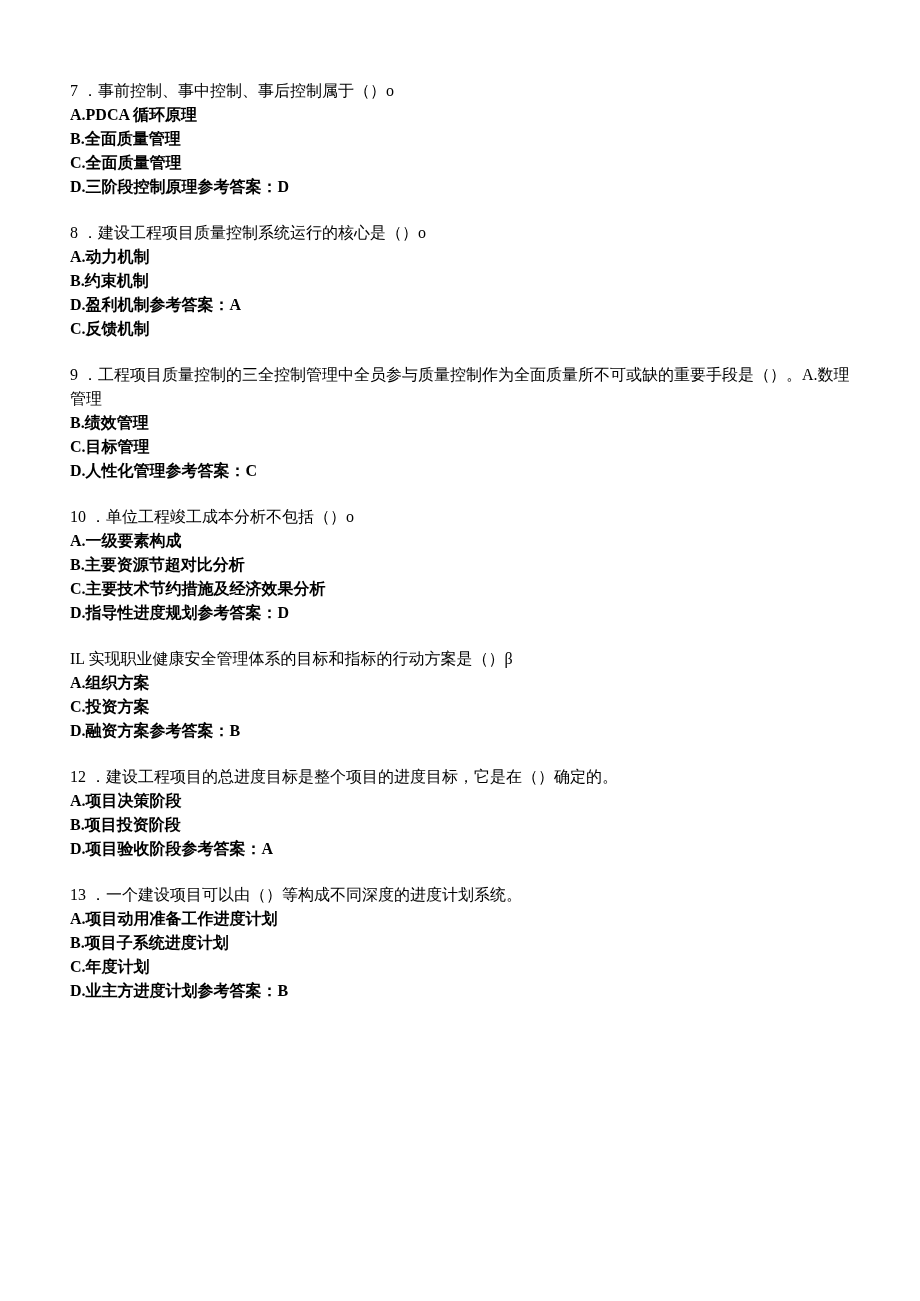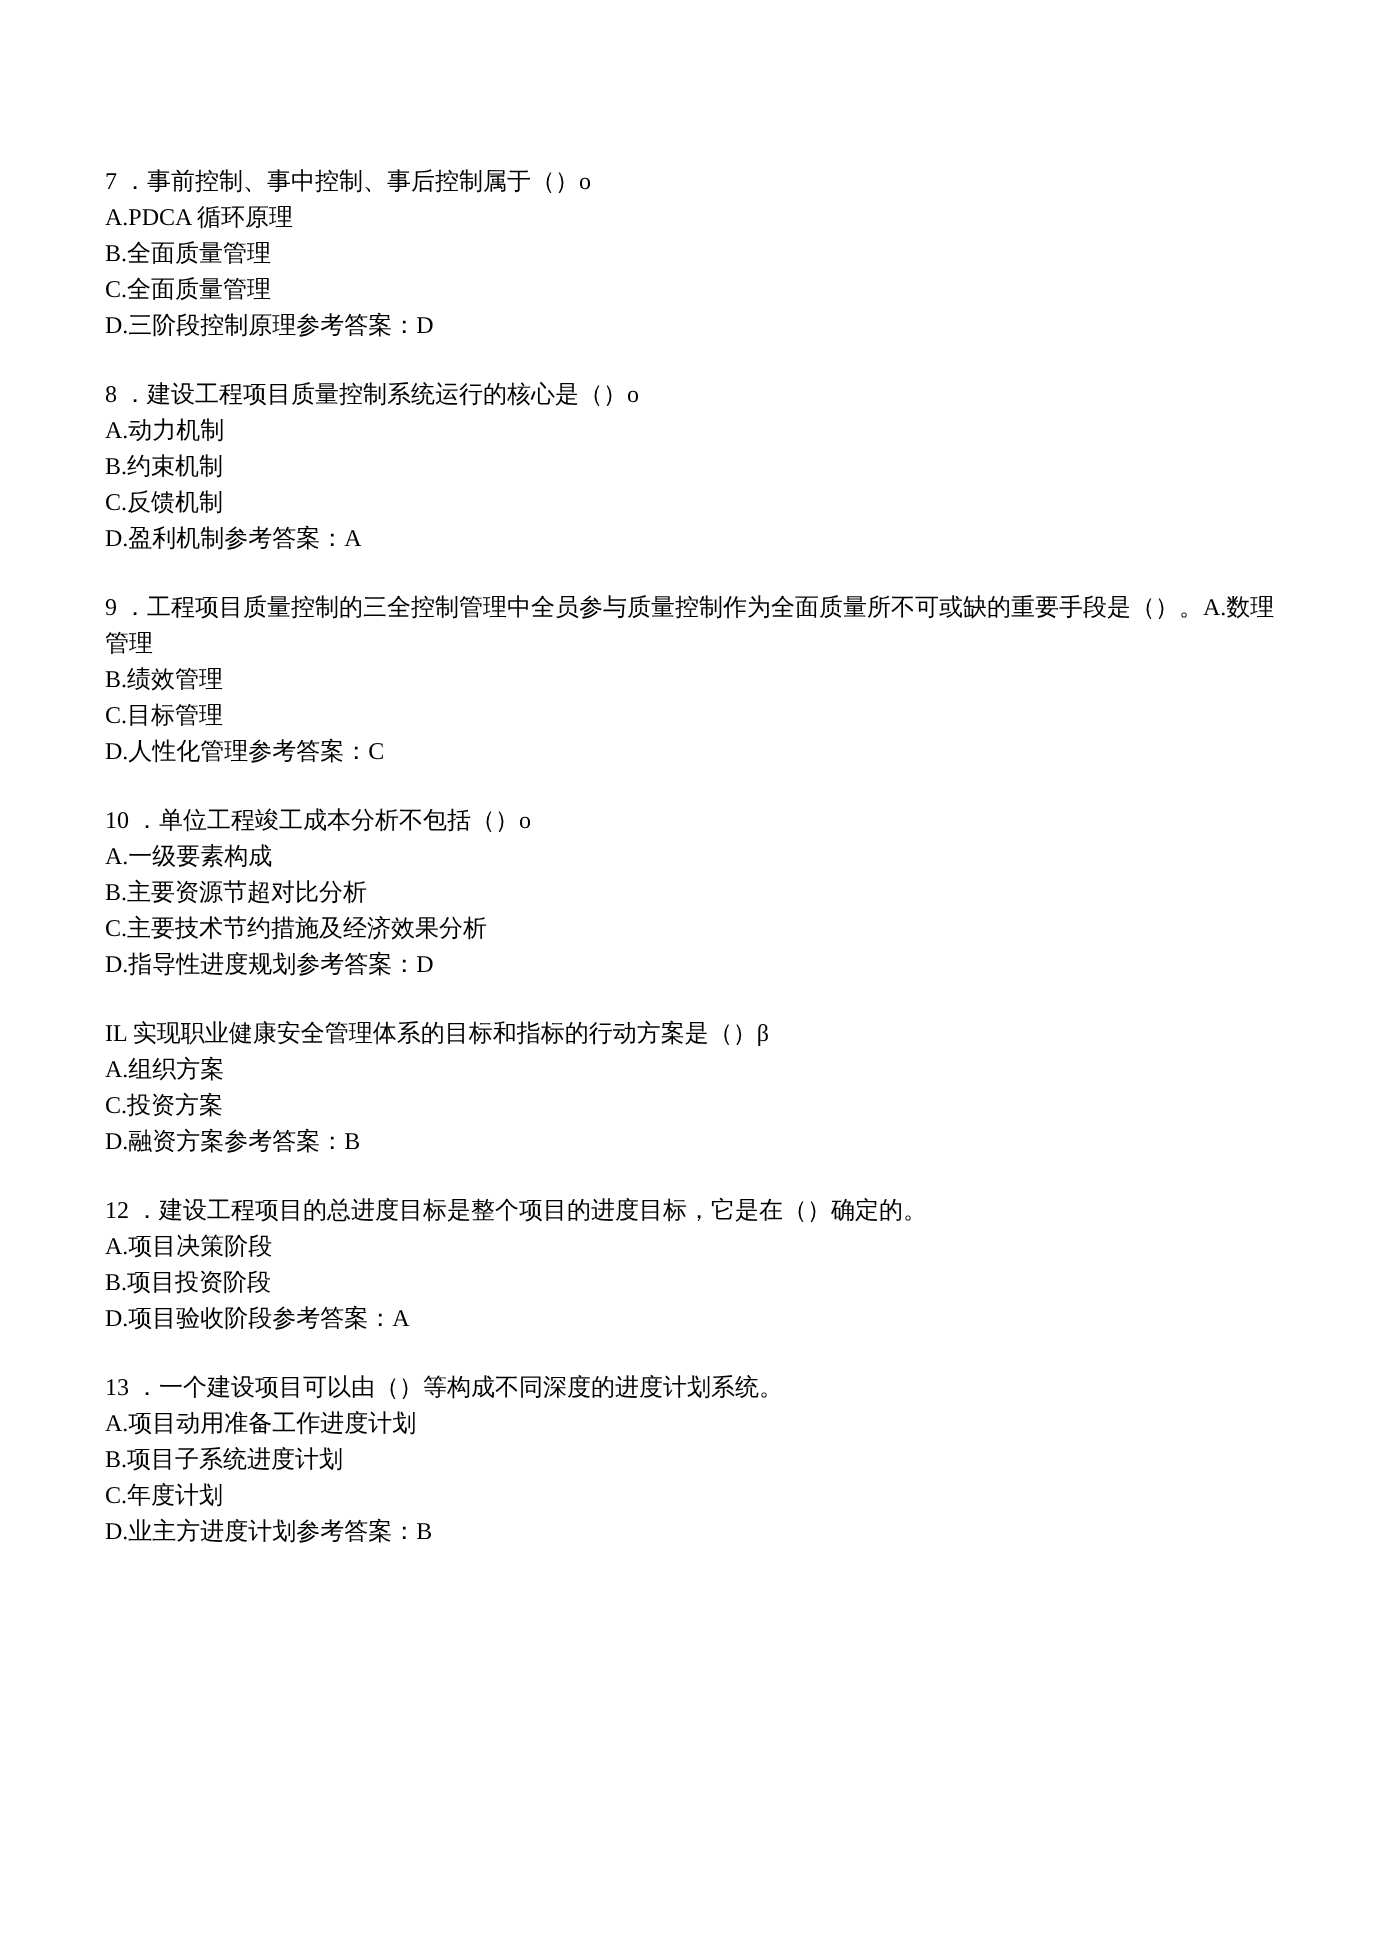--- a/index.html
+++ b/index.html
@@ -7,31 +7,32 @@
     padding: 0;
     background: #ffffff;
     font-family: "SimSun", "宋体", serif;
     font-size: 16px;
     color: #000000;
     line-height: 1.5;
   }
   .page {
     width: 920px;
     min-height: 1301px;
-    padding: 110px 70px 40px 70px;
+    padding: 79px 70px 40px 70px;
     box-sizing: border-box;
   }
   .question-block {
     margin-bottom: 22px;
   }
   .q-line {
     white-space: pre-wrap;
   }
   .opt {
     display: block;
+    font-weight: bold;
   }
   .extra-gap {
   }
 </style>
 </head>
 <body>
 
 <div class="page">
 
   <div class="question-block">
@@ -39,22 +40,22 @@
     <span class="opt">A.PDCA 循环原理</span>
     <span class="opt">B.全面质量管理</span>
     <span class="opt">C.全面质量管理</span>
     <span class="opt">D.三阶段控制原理参考答案：D</span>
   </div>
 
   <div class="question-block">
     <span class="q-line"><span>8</span><span> ．</span><span>建设工程项目质量控制系统运行的核心是（）o</span></span>
     <span class="opt">A.动力机制</span>
     <span class="opt">B.约束机制</span>
+    <span class="opt">D.盈利机制参考答案：A</span>
     <span class="opt">C.反馈机制</span>
-    <span class="opt">D.盈利机制参考答案：A</span>
   </div>
 
   <div class="question-block">
     <span class="q-line"><span>9</span><span> ．</span><span>工程项目质量控制的三全控制管理中全员参与质量控制作为全面质量所不可或缺的重要手段是（）。</span><span>A.数理管理</span></span>
     <span class="opt">B.绩效管理</span>
     <span class="opt">C.目标管理</span>
     <span class="opt">D.人性化管理参考答案：C</span>
   </div>
 
   <div class="question-block">

